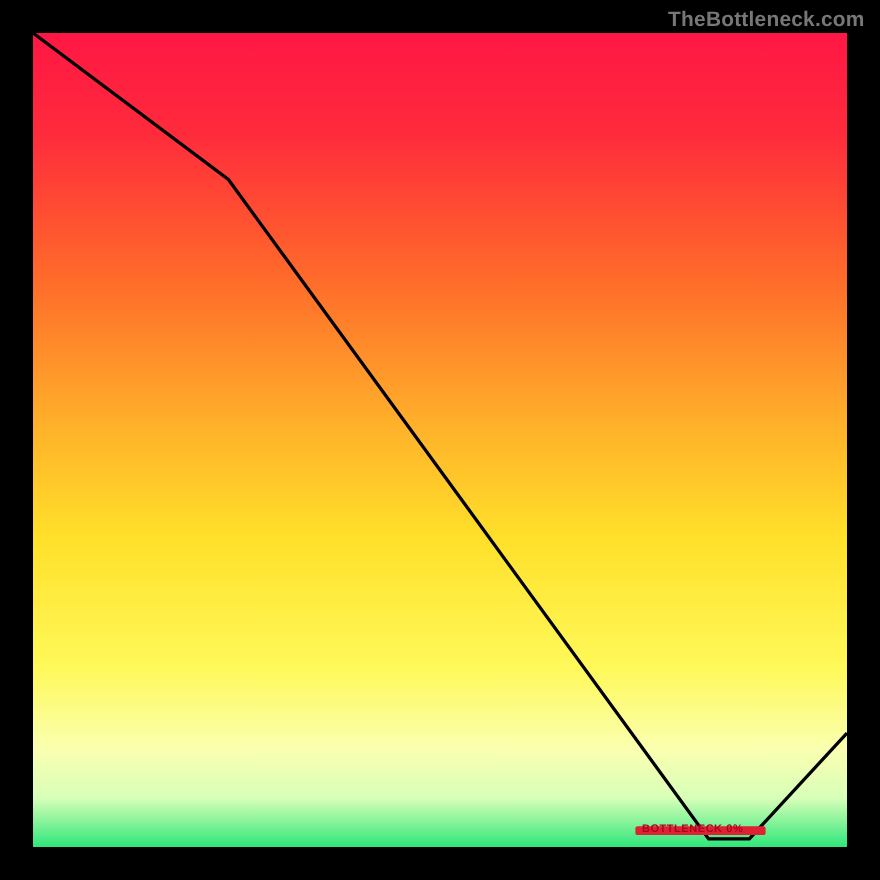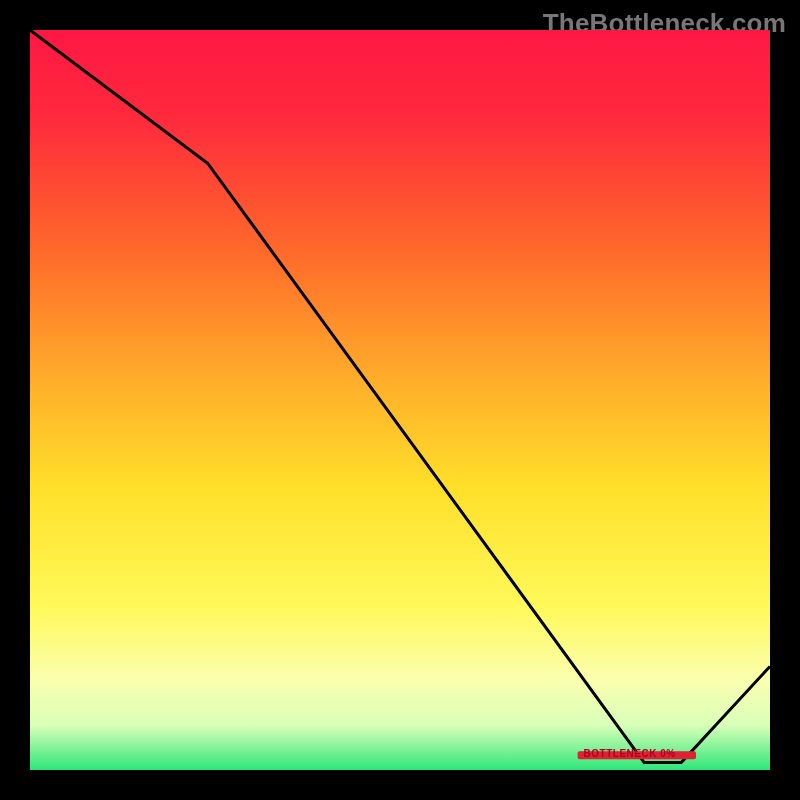--- a/index.html
+++ b/index.html
@@ -14,21 +14,21 @@
     position: relative;
     width: 800px;
     height: 800px;
     background: #000;
   }
   .watermark {
     position: absolute;
     top: 8px;
     right: 14px;
     color: #777;
-    font-size: 26px;
+    font-size: 19px;
     font-weight: 600;
     letter-spacing: 0.2px;
   }
   .plot {
     position: absolute;
     left: 30px;
     top: 30px;
     width: 740px;
     height: 740px;
     background: #000;

